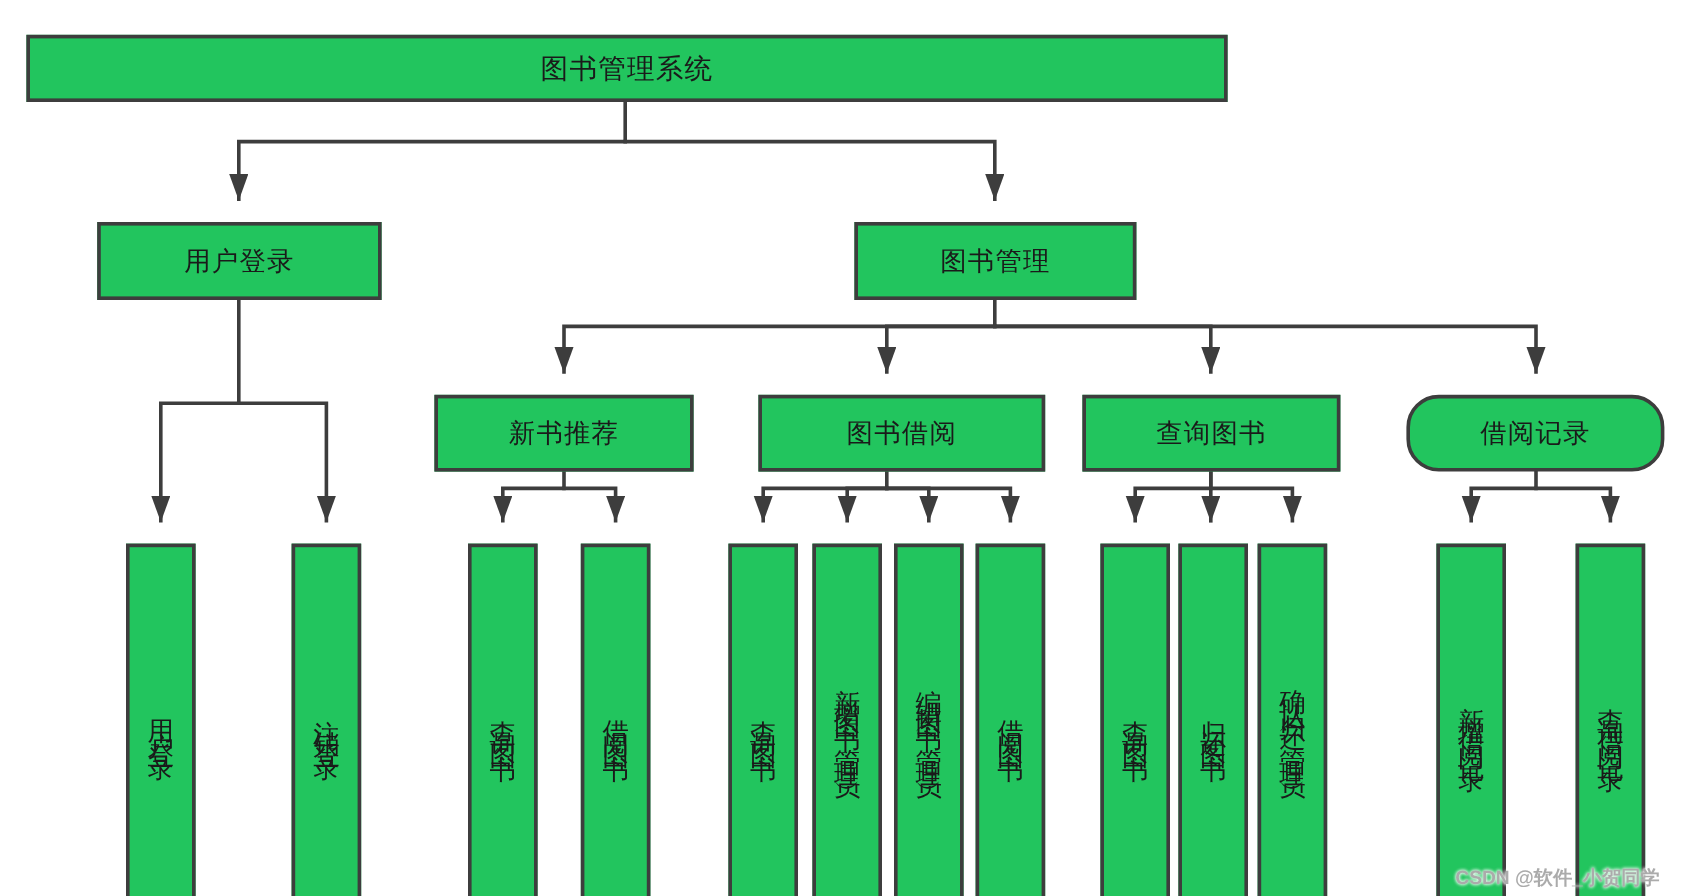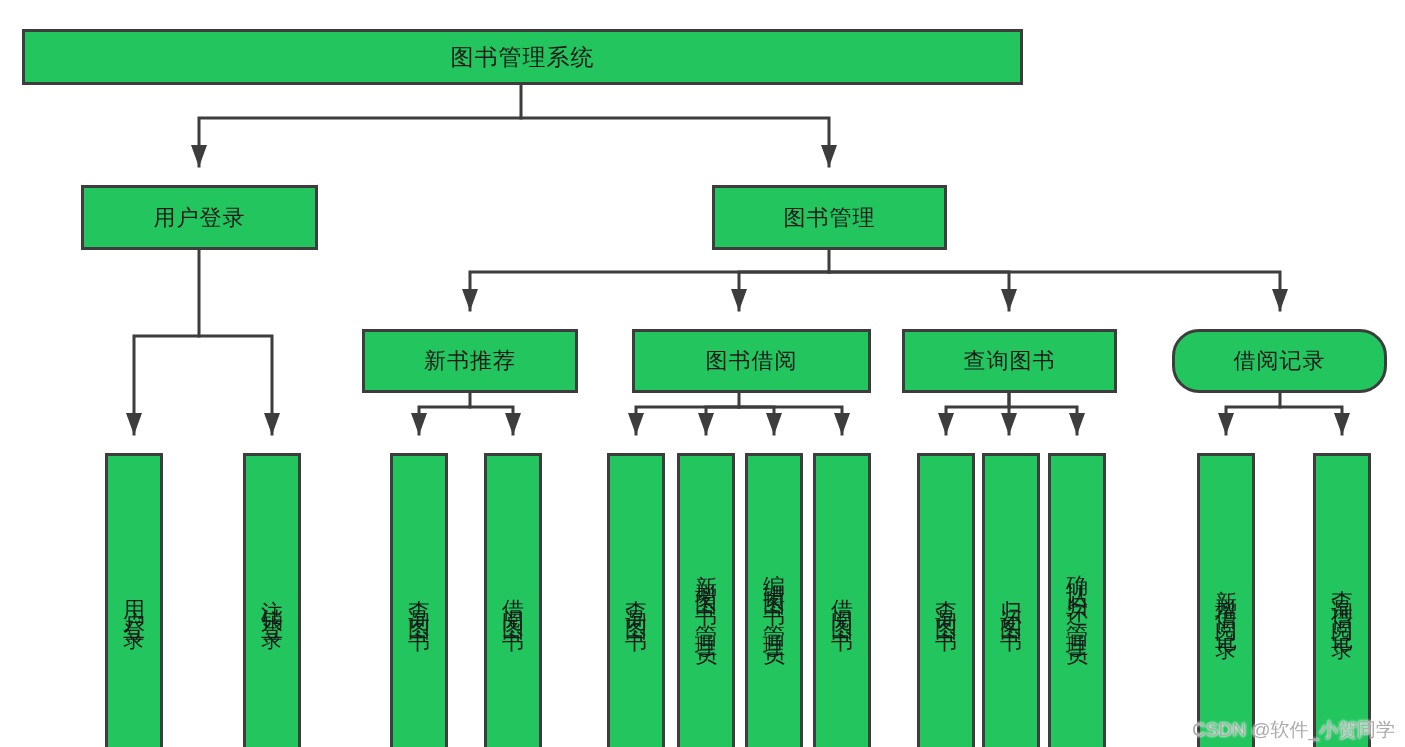--- a/index.html
+++ b/index.html
@@ -36,27 +36,28 @@
   .node.root .lbl { font-size: 23px; }
   .node.v .lbl {
     writing-mode: vertical-rl;
     text-orientation: mixed;
     font-size: 22px;
     letter-spacing: 10px;
     line-height: 1;
   }
   .watermark {
     position: absolute;
-    right: 10px;
+    right: 22px;
     bottom: 4px;
     z-index: 5;
-    font-size: 19px;
+    font-size: 16px;
     color: #ababab;
     text-shadow: 0 0 3px #ffffff, 0 0 3px #ffffff;
     white-space: nowrap;
+    font-weight: bold;
   }
 </style>
 </head>
 <body>
 
 <div class="canvas">
 
   <svg class="connectors" width="1405" height="747" viewBox="0 0 1405 747">
     <defs>
       <marker id="ah" markerUnits="userSpaceOnUse" markerWidth="23" markerHeight="17" refX="21" refY="8" orient="auto">

